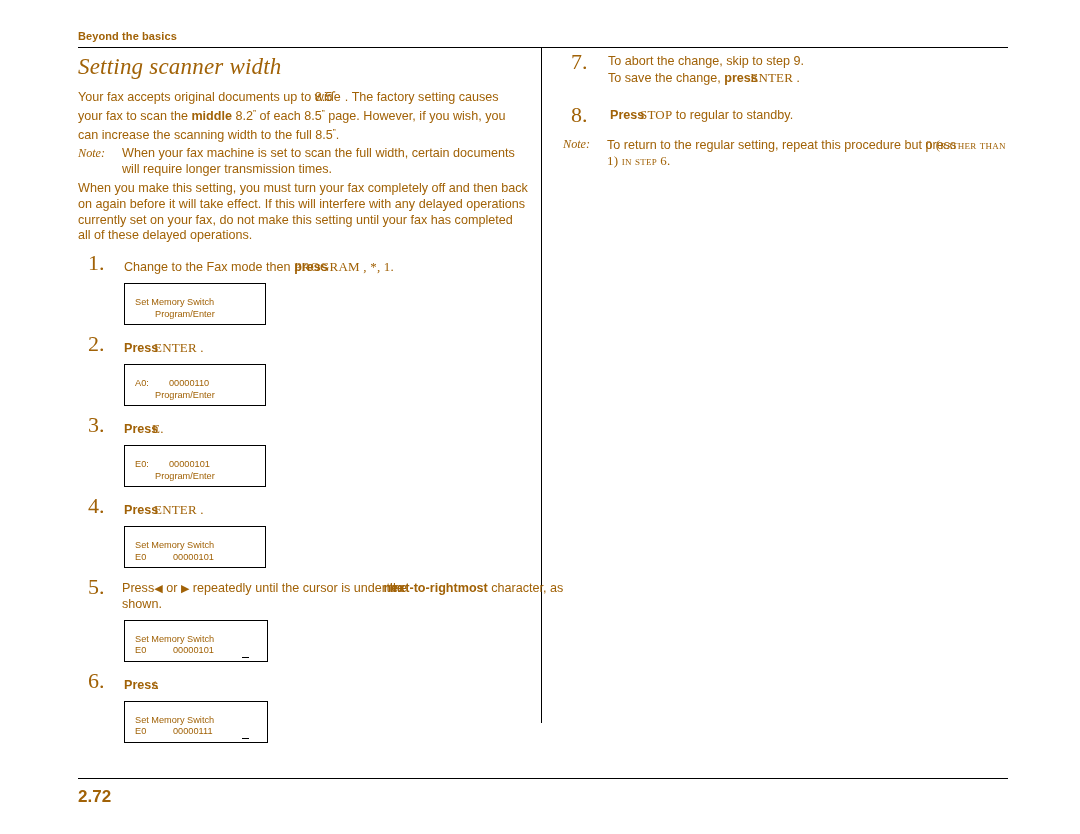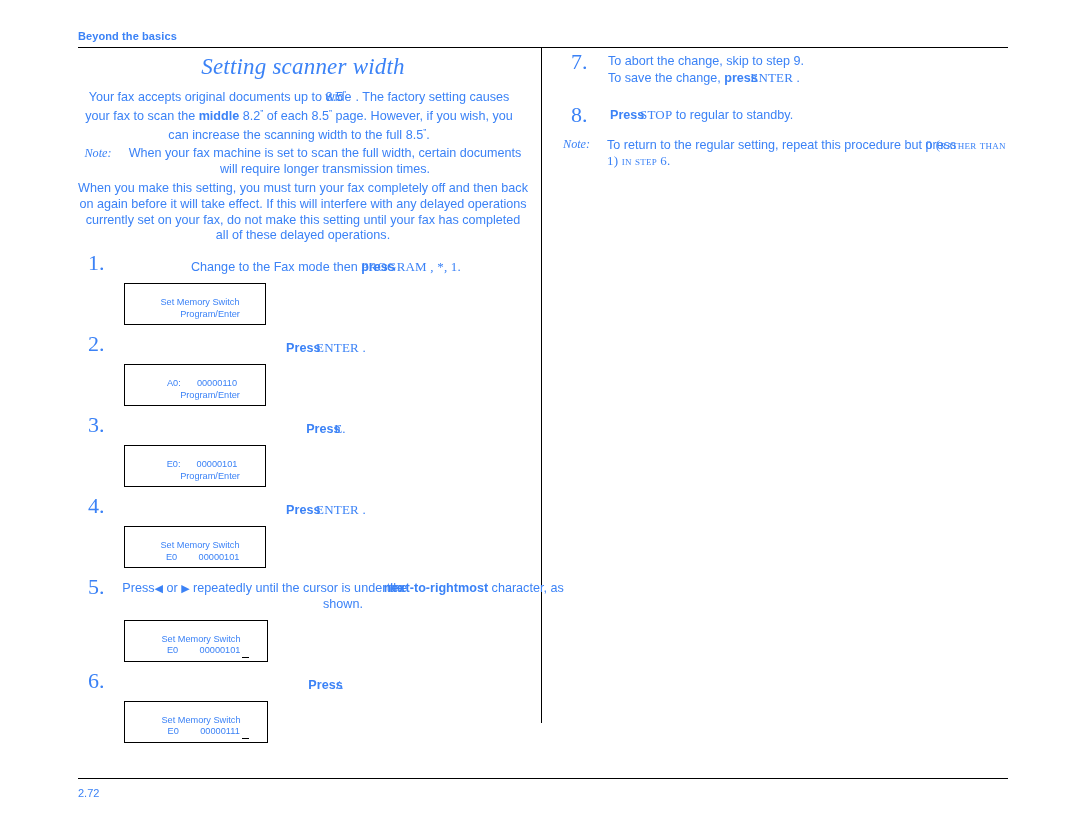--- a/index.html
+++ b/index.html
@@ -6,21 +6,21 @@
     margin: 0;
     padding: 0;
     background: #ffffff;
   }
   .page {
     position: relative;
     width: 1080px;
     height: 834px;
     background: #ffffff;
     font-family: "Liberation Sans", sans-serif;
-    color: #3b82f6;
+    color: #a16207;
     overflow: hidden;
   }
 
   
   .running-head {
     position: absolute;
     left: 78px;
     top: 30px;
     font-size: 11px;
     font-weight: bold;
@@ -51,31 +51,30 @@
     left: 78px;
     top: 778px;
     width: 930px;
     height: 1.4px;
     background: #000;
   }
   .folio {
     position: absolute;
     left: 78px;
     top: 787px;
-    font-size: 11px;
-    font-weight: normal;
+    font-size: 17px;
+    font-weight: bold;
   }
 
   
   .left-col {
     position: absolute;
     left: 78px;
     top: 54px;
     width: 450px;
-    text-align: center;
   }
   .section-title {
     font-family: "Liberation Serif", serif;
     font-style: italic;
     font-size: 23px;
     line-height: 26px;
     margin: 0 0 7px 0;
     font-weight: normal;
     letter-spacing: 0.2px;
   }

